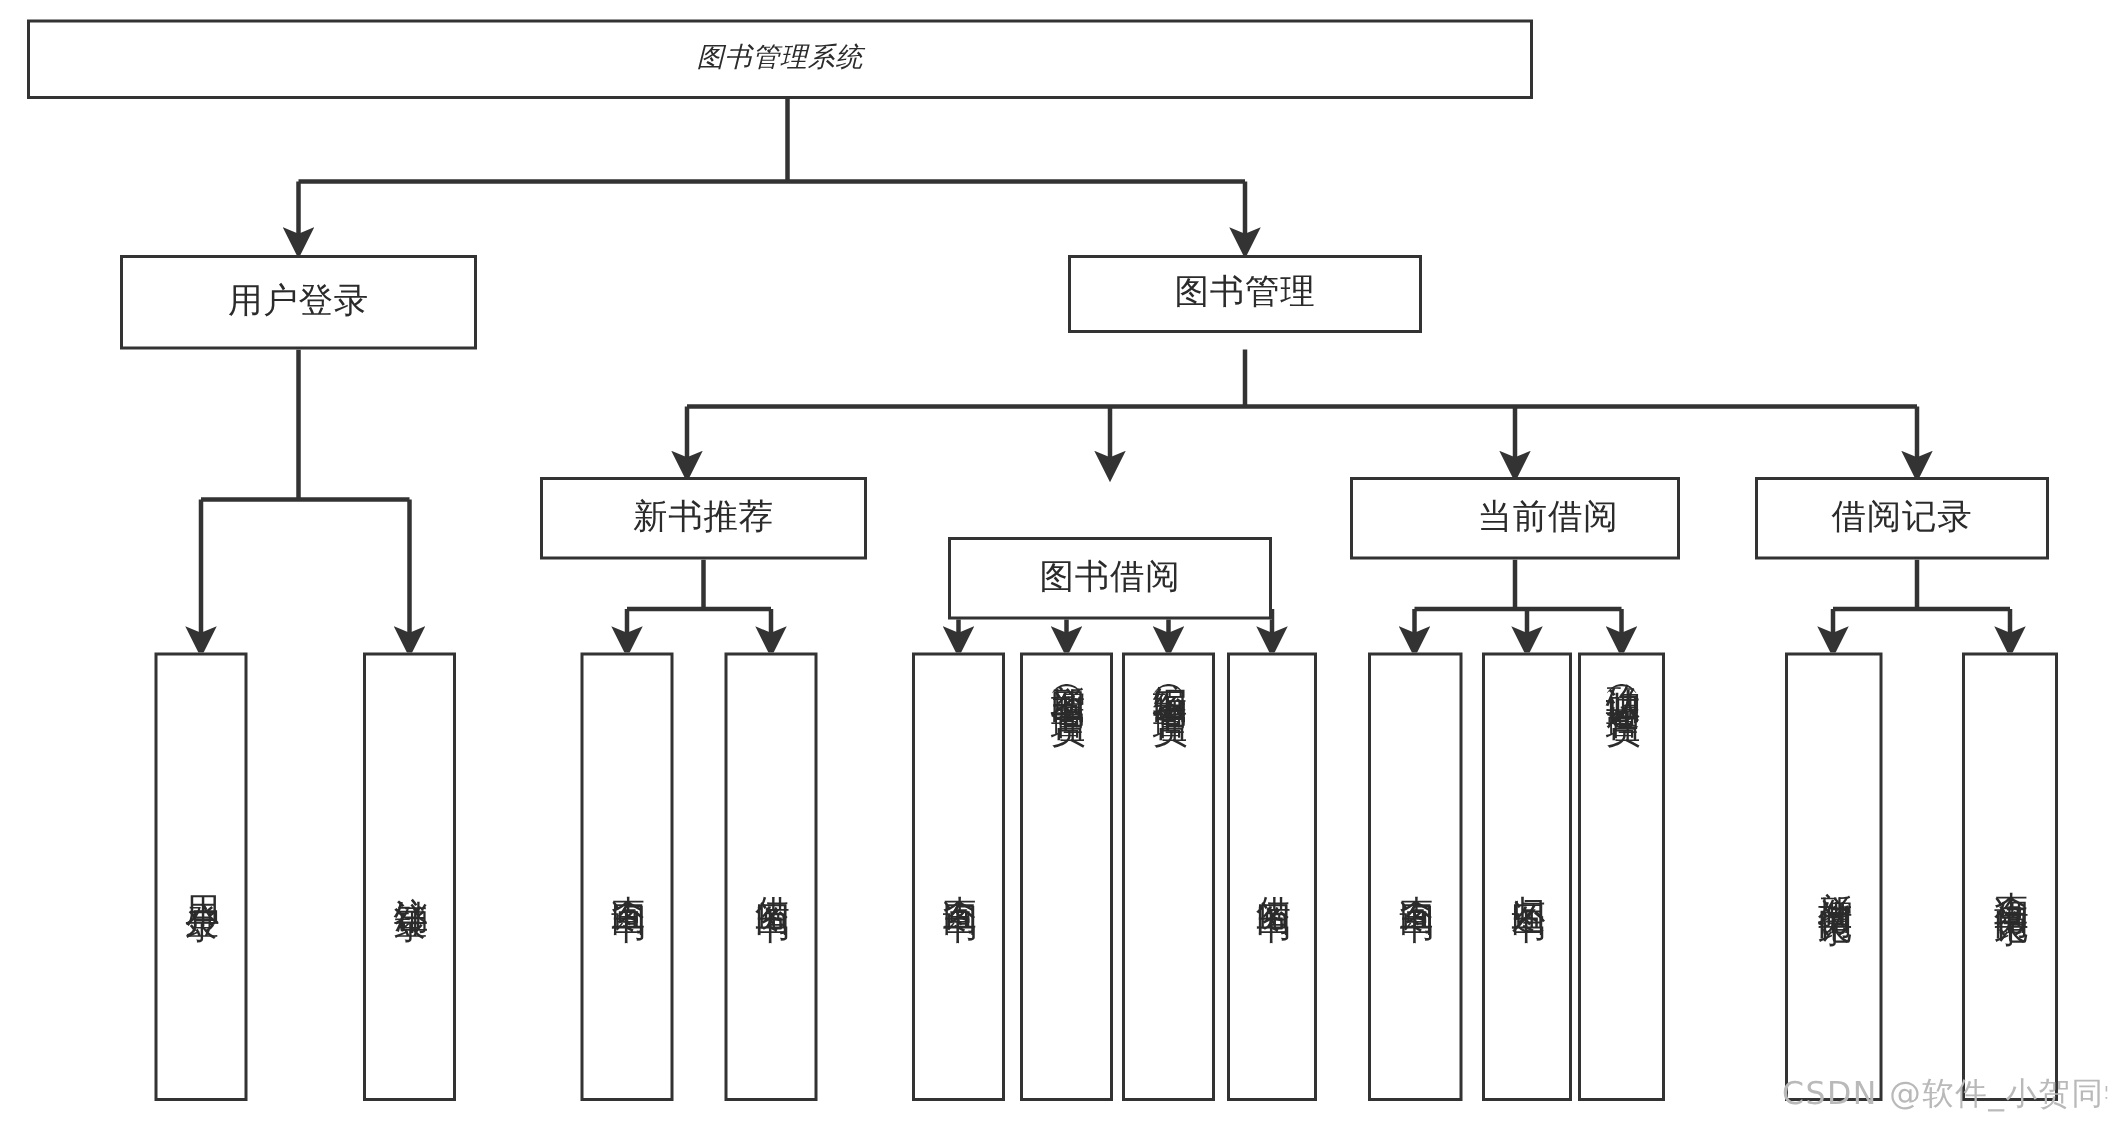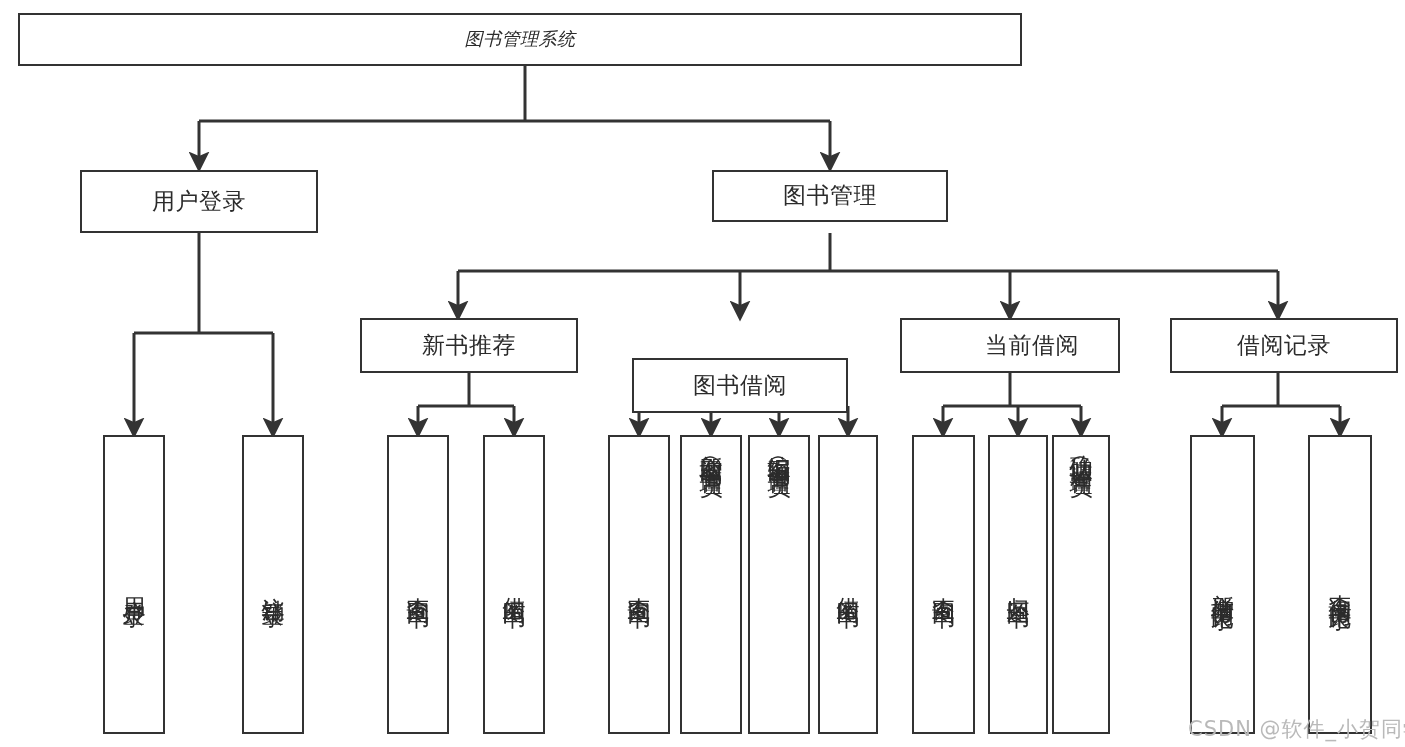--- a/index.html
+++ b/index.html
@@ -139,21 +139,21 @@
 
   <div class="node horiz" style="left:360px; top:318px; width:218px; height:55px;">
     <span class="node-label">新书推荐</span>
   </div>
   <div class="node horiz" style="left:632px; top:318px; width:216px; height:55px;margin-top:40px;">
     <span class="node-label">图书借阅</span>
   </div>
   <div class="node horiz" style="left:900px; top:318px; width:220px; height:55px;padding-left:44px;">
     <span class="node-label">当前借阅</span>
   </div>
-  <div class="node horiz" style="left:1170px; top:318px; width:228px; height:55px;">
+  <div class="node horiz" style="left:1170px; top:318px; width:196px; height:55px;">
     <span class="node-label">借阅记录</span>
   </div>
 
   <div class="node leaf centered" style="left:103px; top:435px; width:62px; height:299px;">
     <span class="node-label">用户登录</span>
   </div>
   <div class="node leaf centered" style="left:242px; top:435px; width:62px; height:299px;">
     <span class="node-label">注销登录</span>
   </div>
   <div class="node leaf centered" style="left:387px; top:435px; width:62px; height:299px;">

